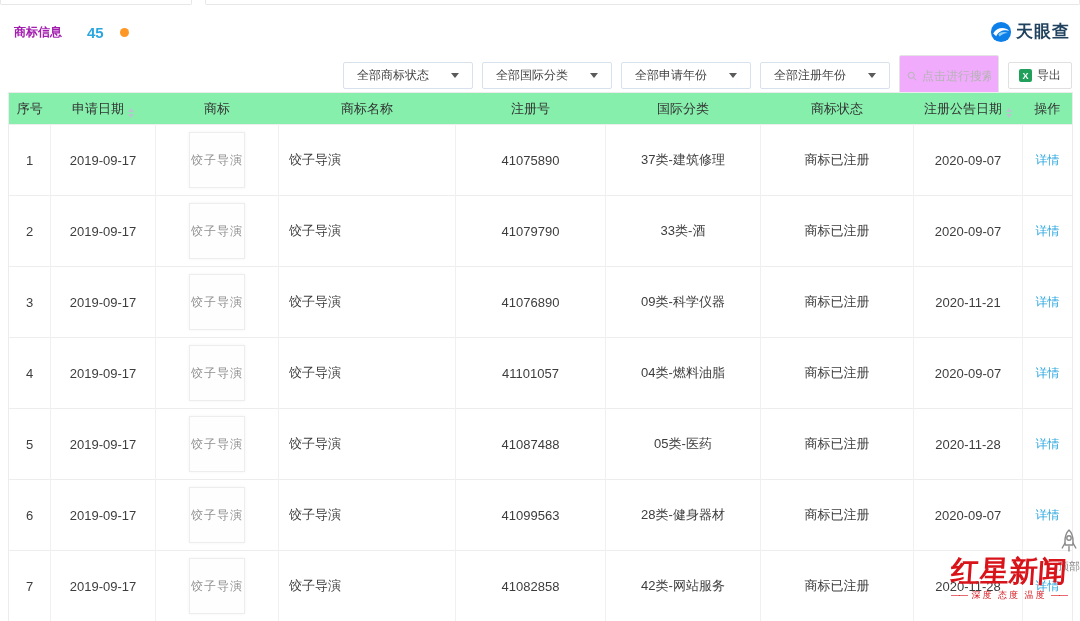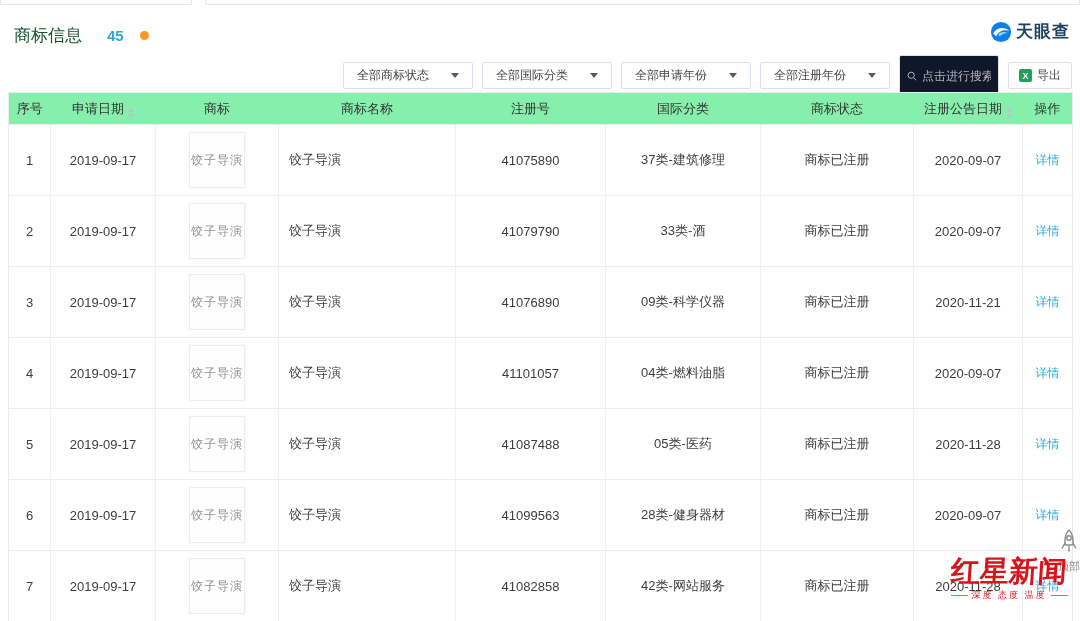--- a/index.html
+++ b/index.html
@@ -8,37 +8,37 @@
   .stage { position:relative; width:1080px; height:621px; background:#fff; }
 
   
   .tab-remnant { position:absolute; top:-2px; height:7px; background:#fff;
     border:1px solid #e7e7e7; border-top:none; border-radius:0 0 2px 2px; }
   .tab-remnant.left { left:0; width:192px; }
   .tab-remnant.right { left:205px; right:0; }
 
   
   .title-row { position:absolute; top:24px; left:14px; display:flex; align-items:center; }
-  .page-title { font-size:17px; font-weight:normal; color:#14532d; }
+  .page-title { font-size:12px; font-weight:bold; color:#a21caf; }
   .count { font-size:15px; font-weight:bold; color:#2ba7e0; margin-left:25px; }
   .dot { width:9px; height:9px; border-radius:50%; background:#ff9726; margin-left:16px; display:inline-block; }
 
   
   .logo { position:absolute; top:20px; right:10px; display:flex; align-items:flex-end; gap:4px; }
   .logo-text { font-size:17px; font-weight:bold; color:#20425e; letter-spacing:1px; }
 
   
   .filter-row { position:absolute; top:55px; right:8px; display:flex; align-items:center; gap:9px; }
   .fbtn { display:flex; align-items:center; justify-content:center; gap:22px; height:27px;
     padding:0 13px; background:#fff; border:1px solid #d8e2ee; border-radius:2px;
     font-size:12px; color:#444; cursor:pointer; font-family:inherit; }
   .caret { width:0; height:0; border-left:4px solid transparent; border-right:4px solid transparent;
     border-top:5px solid #5a5a5a; display:inline-block; }
   .searchbox { display:flex; align-items:center; gap:5px; height:41px; width:100px;
-    border:1px solid #e3e3e3; border-radius:2px; padding:0 7px; background:#0f172a; }
+    border:1px solid #e3e3e3; border-radius:2px; padding:0 7px; background:#f0abfc; }
   .searchbox input { border:none; outline:none; width:100%; font-size:12px; color:#666;
     font-family:inherit; background:transparent; }
   .searchbox input::placeholder { color:#b4b4b4; }
   .export-btn { display:flex; align-items:center; gap:5px; height:27px; padding:0 10px;
     background:#fff; border:1px solid #e0e0e0; border-radius:2px; font-size:12px; color:#4a4a4a;
     cursor:pointer; font-family:inherit; }
   .xls-icon { width:13px; height:13px; background:#21a05c; border-radius:2px; color:#fff;
     font-size:9px; font-weight:bold; display:flex; align-items:center; justify-content:center; }
 
   

